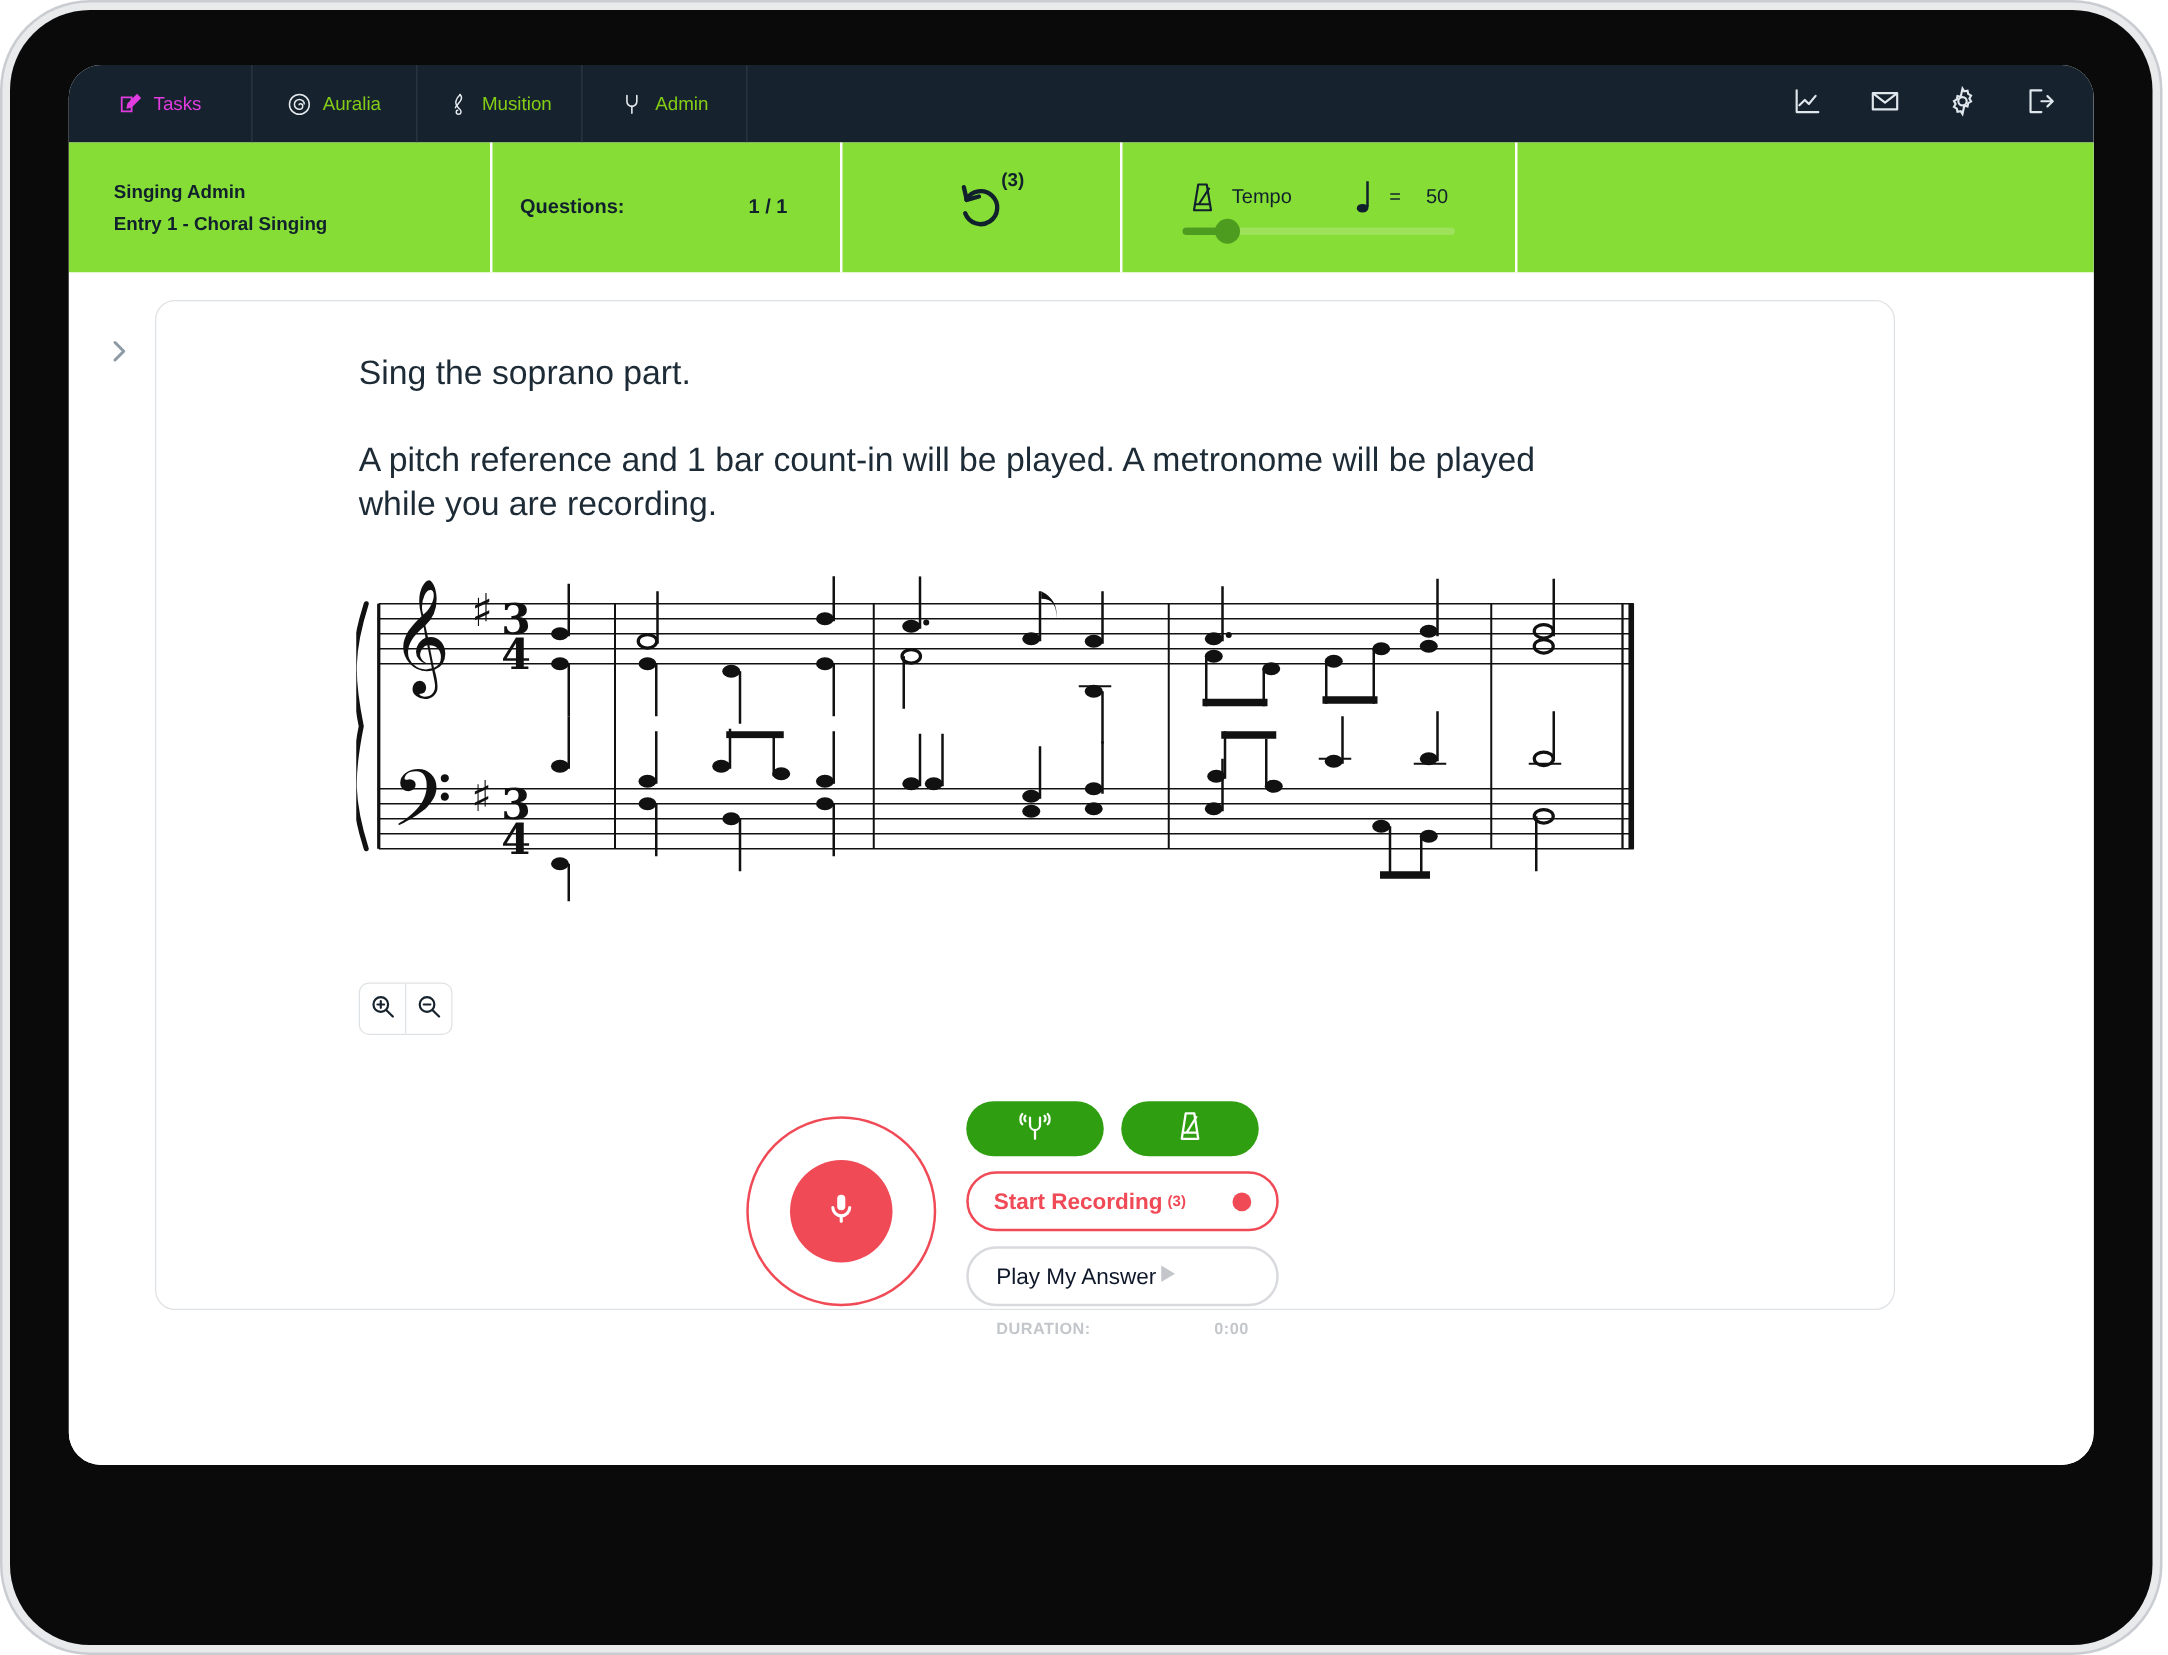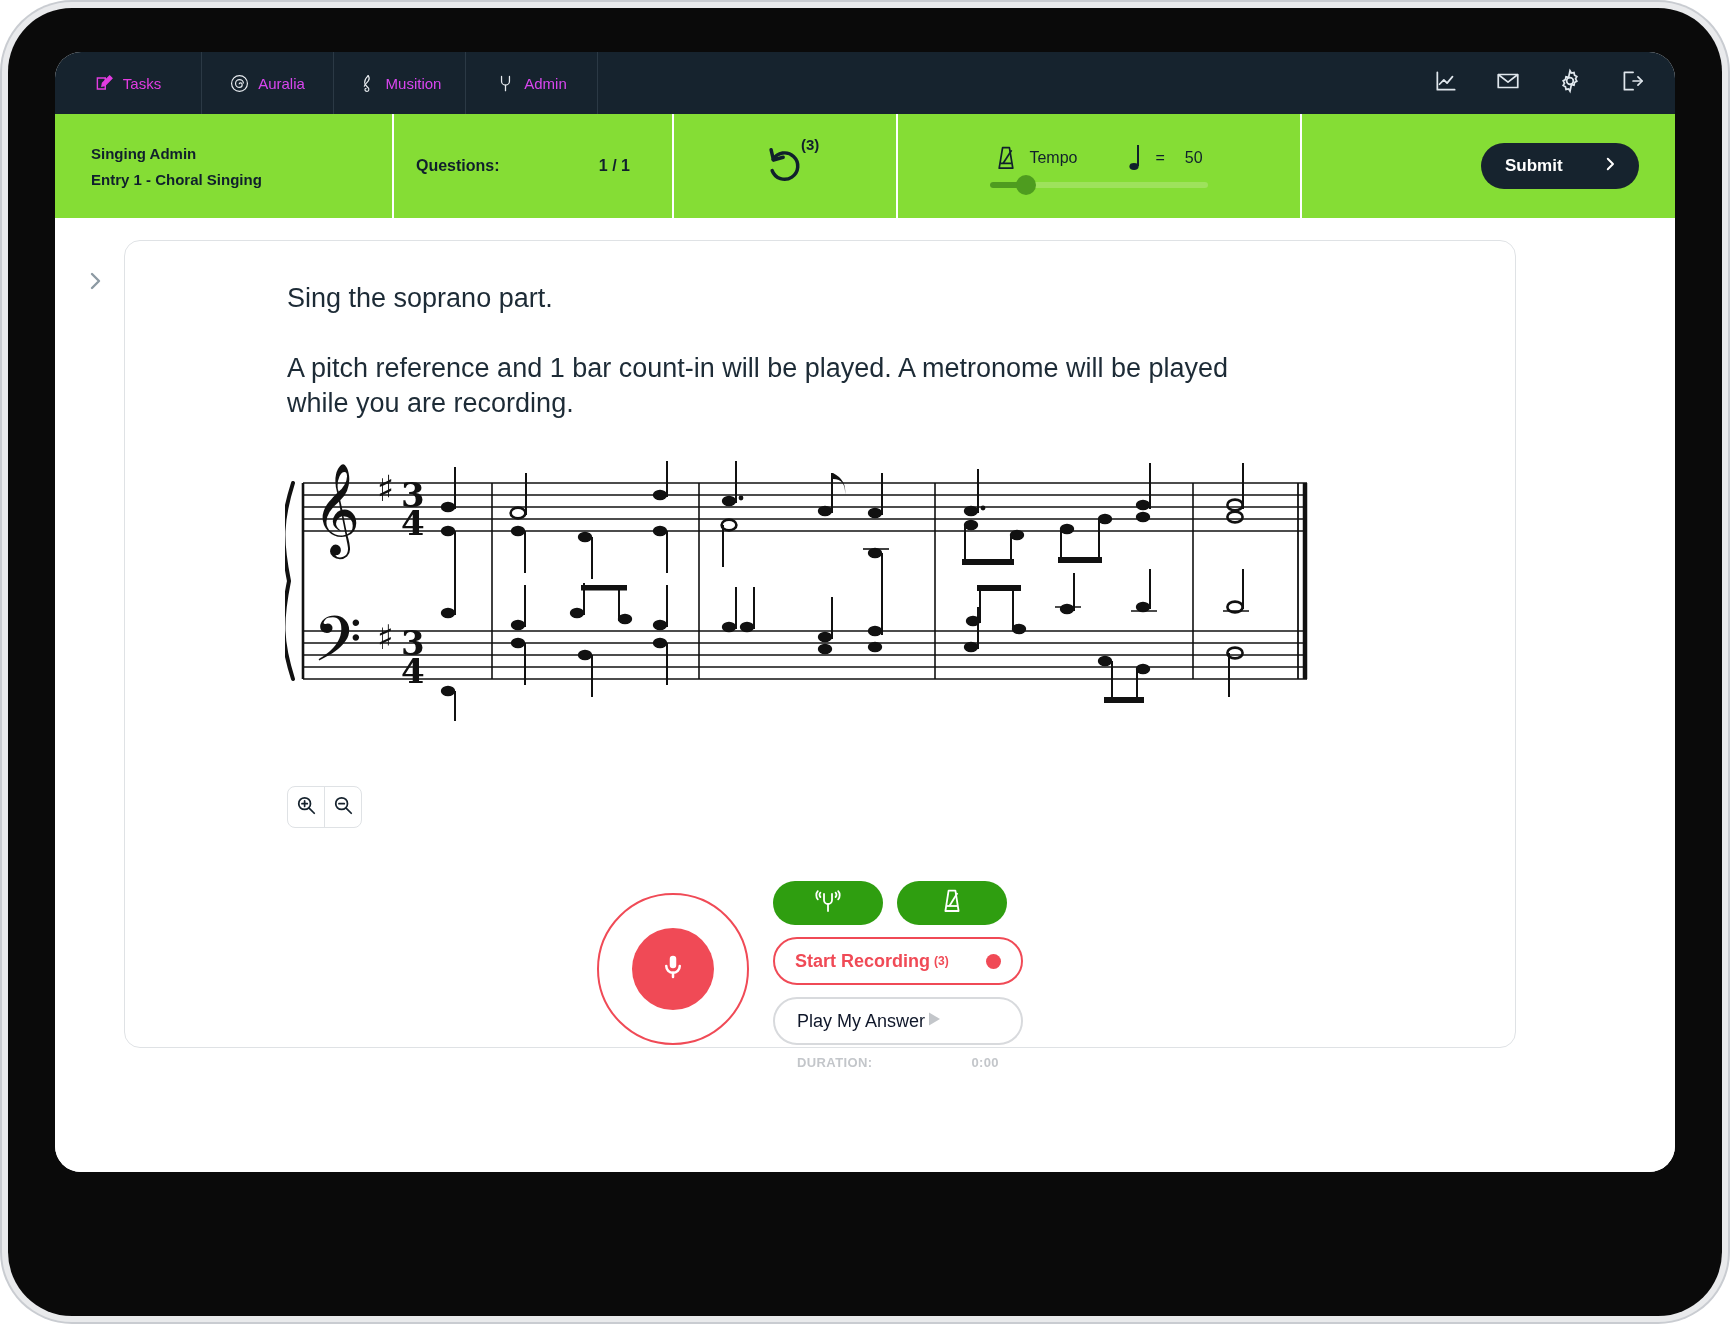--- a/index.html
+++ b/index.html
@@ -35,21 +35,21 @@
   .topnav {
     position: absolute; left: 0; top: 0;
     width: 100%; height: 62px;
     background: #16232e;
     display: flex; align-items: stretch;
   }
   .nav-tab {
     display: flex; align-items: center; justify-content: center;
     gap: 9px;
     width: 132px;
-    color: #d946ef;
+    color: #84cc16;
     font-size: 15px;
     border-right: 1px solid #2b3945;
     cursor: pointer;
     box-sizing: border-box;
   }
   .nav-tab:first-child { width: 147px; }
   .nav-tab.active { color: #e23ce0; }
   .nav-tab .nav-ico { display:flex; align-items:center; }
   .nav-spacer { flex: 1 1 auto; }
   .nav-actions {
@@ -88,21 +88,21 @@
     width: 224px;
     display: flex; align-items: center; justify-content: center;
     cursor: pointer; position: relative;
   }
   .replay-wrap { position: relative; }
   .replay-count {
     position: absolute; left: 38px; top: -6px;
     font-size: 15px; font-weight: bold;
   }
   .gb-tempo {
-    width: 404px;
+    width: 316px;
     display: flex; flex-direction: column; align-items: center; justify-content: center;
     gap: 10px;
   }
   .tempo-row {
     display: flex; align-items: center; gap: 0;
     font-size: 16px;
   }
   .tempo-row .metro-ico { margin-right: 12px; display:flex; }
   .tempo-label { margin-right: 52px; }
   .tempo-note { margin-right: 14px; display:flex; }
@@ -376,30 +376,20 @@
             </span>
             <span class="tempo-eq">=</span>
             <span class="tempo-val">50</span>
           </div>
           <div class="tempo-slider">
             <div class="fill"></div>
             <div class="knob"></div>
           </div>
         </div>
 
-        <div class="gb-cell gb-submit">
-          <div class="submit-btn">
-            <span>Submit</span>
-            <span>
-              <svg width="18" height="18" viewBox="0 0 24 24" fill="none" stroke="#ffffff" stroke-width="2.6" stroke-linecap="round" stroke-linejoin="round">
-                <path d="M9 5l7 7-7 7"></path>
-              </svg>
-            </span>
-          </div>
-        </div>
       </div>
 
       <div class="body-area">
 
         <div class="side-chevron">
           <span>
             <svg width="24" height="30" viewBox="0 0 24 24" fill="none" stroke="#8d9aa3" stroke-width="2.4" stroke-linecap="round" stroke-linejoin="round">
               <path d="M9 5l7 7-7 7"></path>
             </svg>
           </span>

